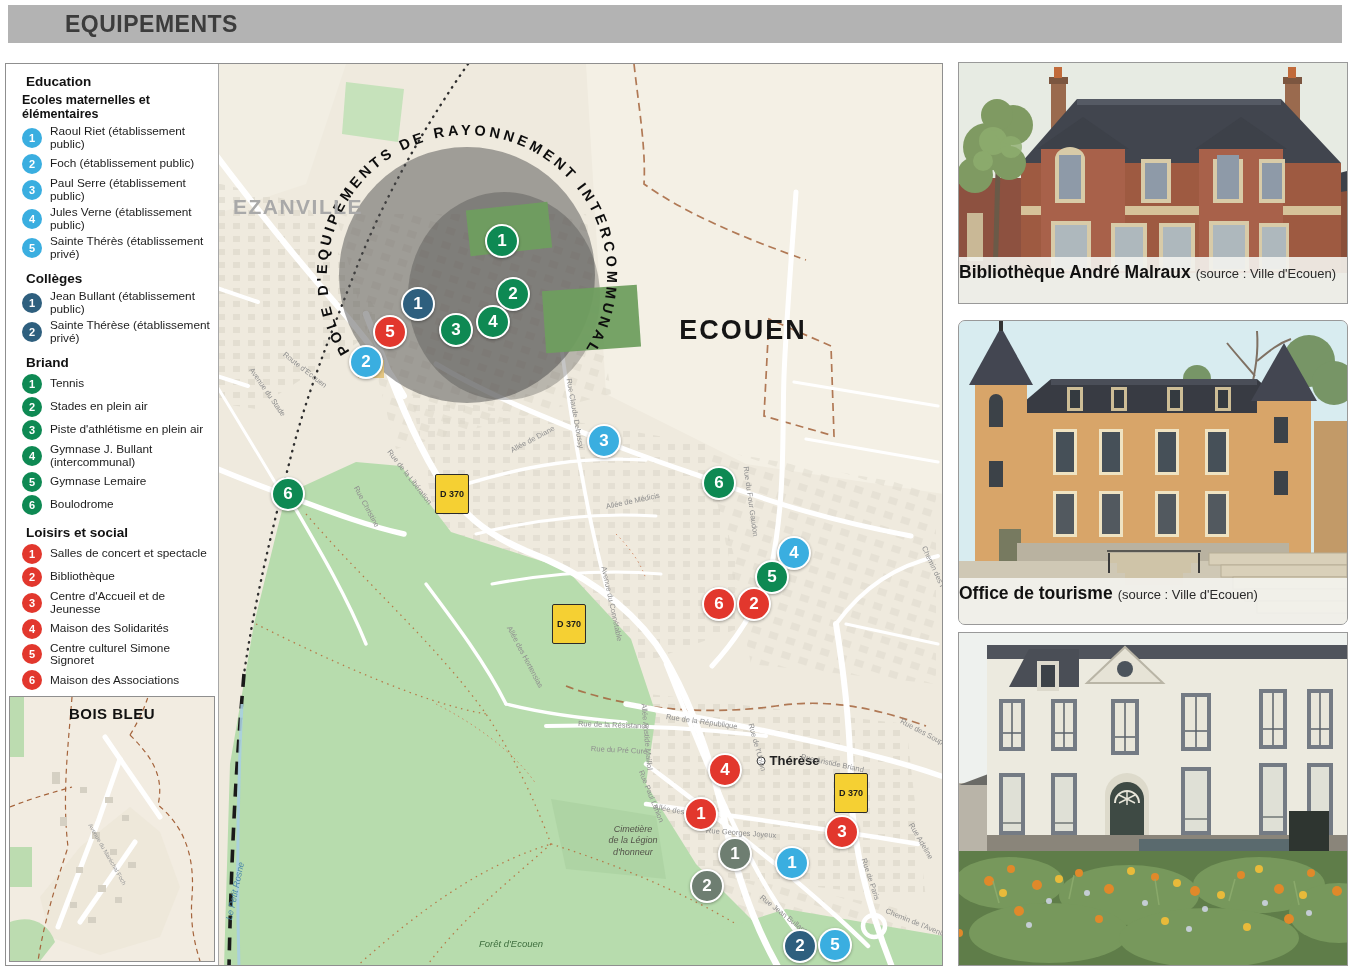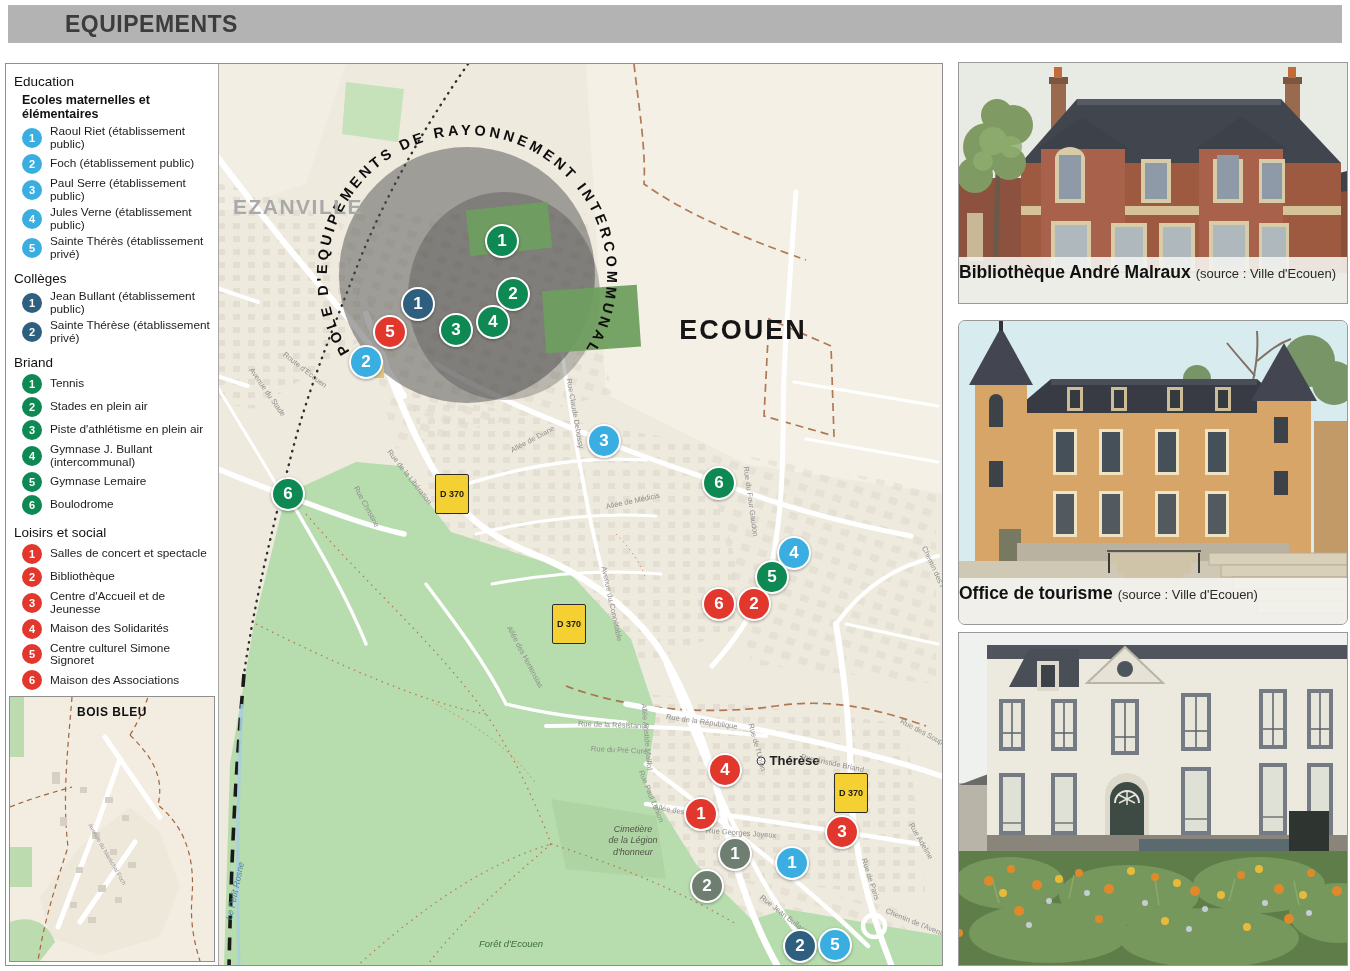--- a/index.html
+++ b/index.html
@@ -32,31 +32,31 @@
   .lbl-ecouen-small .dot{display:inline-block;width:7px;height:7px;border:1.5px solid #333;border-radius:50%;background:#fff;margin-right:4px;vertical-align:middle;}
   .lbl-cemetery{position:absolute;transform:translate(-50%,-50%);font-size:9px;font-style:italic;color:#54544a;text-align:center;white-space:pre-line;line-height:1.25;}
   .lbl-forest{position:absolute;transform:translate(-50%,-50%);font-size:9.5px;font-style:italic;color:#3f6f3f;}
   .lbl-stream{position:absolute;transform:translate(-50%,-50%) rotate(-78deg);font-size:9px;font-style:italic;color:#4a86a8;white-space:nowrap;}
   .road-label{position:absolute;font-size:7.5px;color:#8f8f8f;white-space:nowrap;transform-origin:left center;}
   .d-sign{position:absolute;transform:translate(-50%,-50%);background:#f5d033;border:1.2px solid #2b2b2b;color:#1a1a1a;
           font-size:9px;font-weight:bold;padding:13px 4px;line-height:12px;border-radius:2px;white-space:nowrap;}
 
   
   .legend{position:absolute;left:0;top:0;width:213px;height:903px;background:#fff;border-right:1px solid #a8a8a8;box-sizing:border-box;padding:10px 6px 0 8px;}
-  .legend-heading{font-size:13.5px;font-weight:normal;color:#111;margin:10px 0 4px 0;}
+  .legend-heading{font-size:13.5px;font-weight:bold;color:#111;margin:10px 0 4px 12px;}
   .legend-heading.first{margin-top:0;}
   .legend-subheading{font-size:12.5px;font-weight:bold;color:#111;margin:2px 0 4px 8px;}
   .legend-item{display:flex;align-items:center;margin:3px 0 3px 8px;}
   .legend-badge{flex:0 0 20px;width:20px;height:20px;border-radius:50%;color:#fff;font-size:11px;font-weight:bold;
                 text-align:center;line-height:20px;margin-right:8px;}
   .legend-label{font-size:11.8px;color:#1c1c1c;line-height:1.1;}
 
   
   .inset{position:absolute;left:3px;top:632px;width:206px;height:266px;border:1px solid #8f8f8f;background:#f2ece0;box-sizing:border-box;overflow:hidden;}
-  .inset-title{position:absolute;left:50%;top:8px;transform:translateX(-50%);font-size:12px;font-weight:bold;color:#111;letter-spacing:.5px;}
+  .inset-title{position:absolute;left:50%;top:8px;transform:translateX(-50%);font-size:15px;font-weight:bold;color:#111;letter-spacing:.5px;}
 
   
   .photo{position:absolute;left:958px;width:390px;border:1px solid #999;box-sizing:border-box;overflow:hidden;background:#ddd;}
   .photo svg{display:block;}
   .caption{position:absolute;left:0;right:0;bottom:0;height:46px;background:rgba(243,243,238,.9);line-height:30px;padding-left:0;white-space:nowrap;}
   .caption .cap-title{font-size:17.5px;font-weight:bold;color:#111;}
   .caption .cap-source{font-size:13px;color:#2a2a2a;margin-left:5px;}
 </style>
 </head>
 <body>

